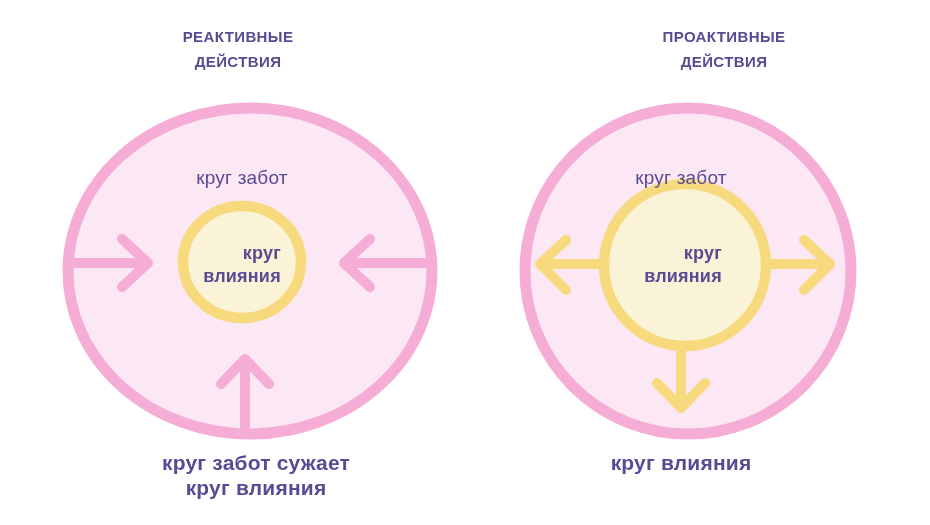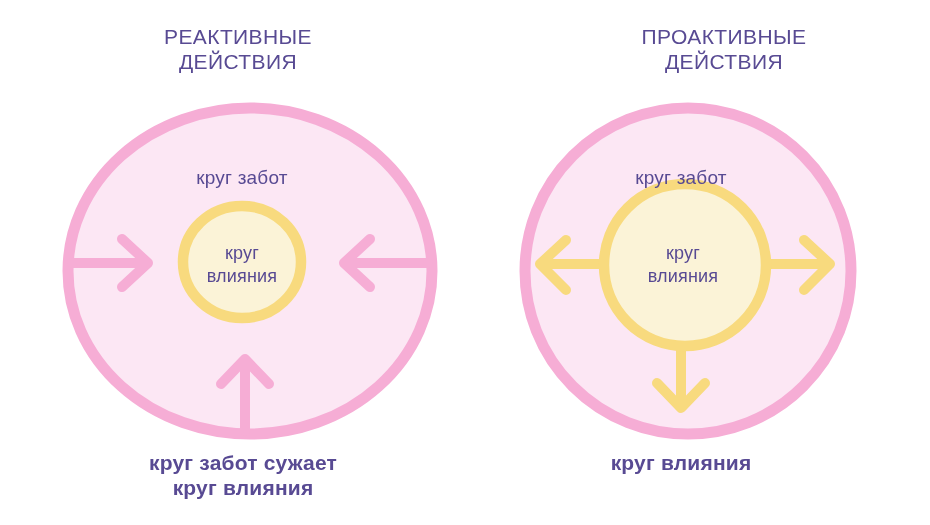--- a/index.html
+++ b/index.html
@@ -36,37 +36,38 @@
   .yellow-arrow { stroke: var(--yellow); }
 
   .txt {
     position: absolute;
     transform: translateX(-50%);
     text-align: center;
     color: var(--purple);
     white-space: nowrap;
   }
   .title {
-    font-size: 21px;
-    font-weight: 400;
+    font-size: 15px;
+    font-weight: 700;
     line-height: 25px;
     letter-spacing: 0.4px;
   }
   .outer-label {
     font-size: 19px;
     font-weight: 400;
     line-height: 20px;
     letter-spacing: 0.2px;
     margin-top: 28px;
   }
   .inner-label {
     font-size: 18px;
-    font-weight: 400;
+    font-weight: 700;
     line-height: 23px;
     letter-spacing: 0.2px;
+    text-align: right;
   }
   .caption {
     font-size: 21px;
     font-weight: 600;
     line-height: 25px;
     letter-spacing: 0.2px;
   }
 </style>
 </head>
 <body>
@@ -93,21 +94,21 @@
     <div>ДЕЙСТВИЯ</div>
   </div>
 
   <div class="txt outer-label" style="left:242px; top:140px;">круг забот</div>
 
   <div class="txt inner-label" style="left:242px; top:242px;">
     <div>круг</div>
     <div>влияния</div>
   </div>
 
-  <div class="txt caption" style="left:243px; top:450px;">
+  <div class="txt caption" style="left:256px; top:450px;">
     <div>круг забот сужает</div>
     <div>круг влияния</div>
   </div>
 
   <div class="txt title" style="left:680px; top:24px;margin-left:44px;">
     <div>ПРОАКТИВНЫЕ</div>
     <div>ДЕЙСТВИЯ</div>
   </div>
 
   <div class="txt outer-label" style="left:681px; top:140px;">круг забот</div>

